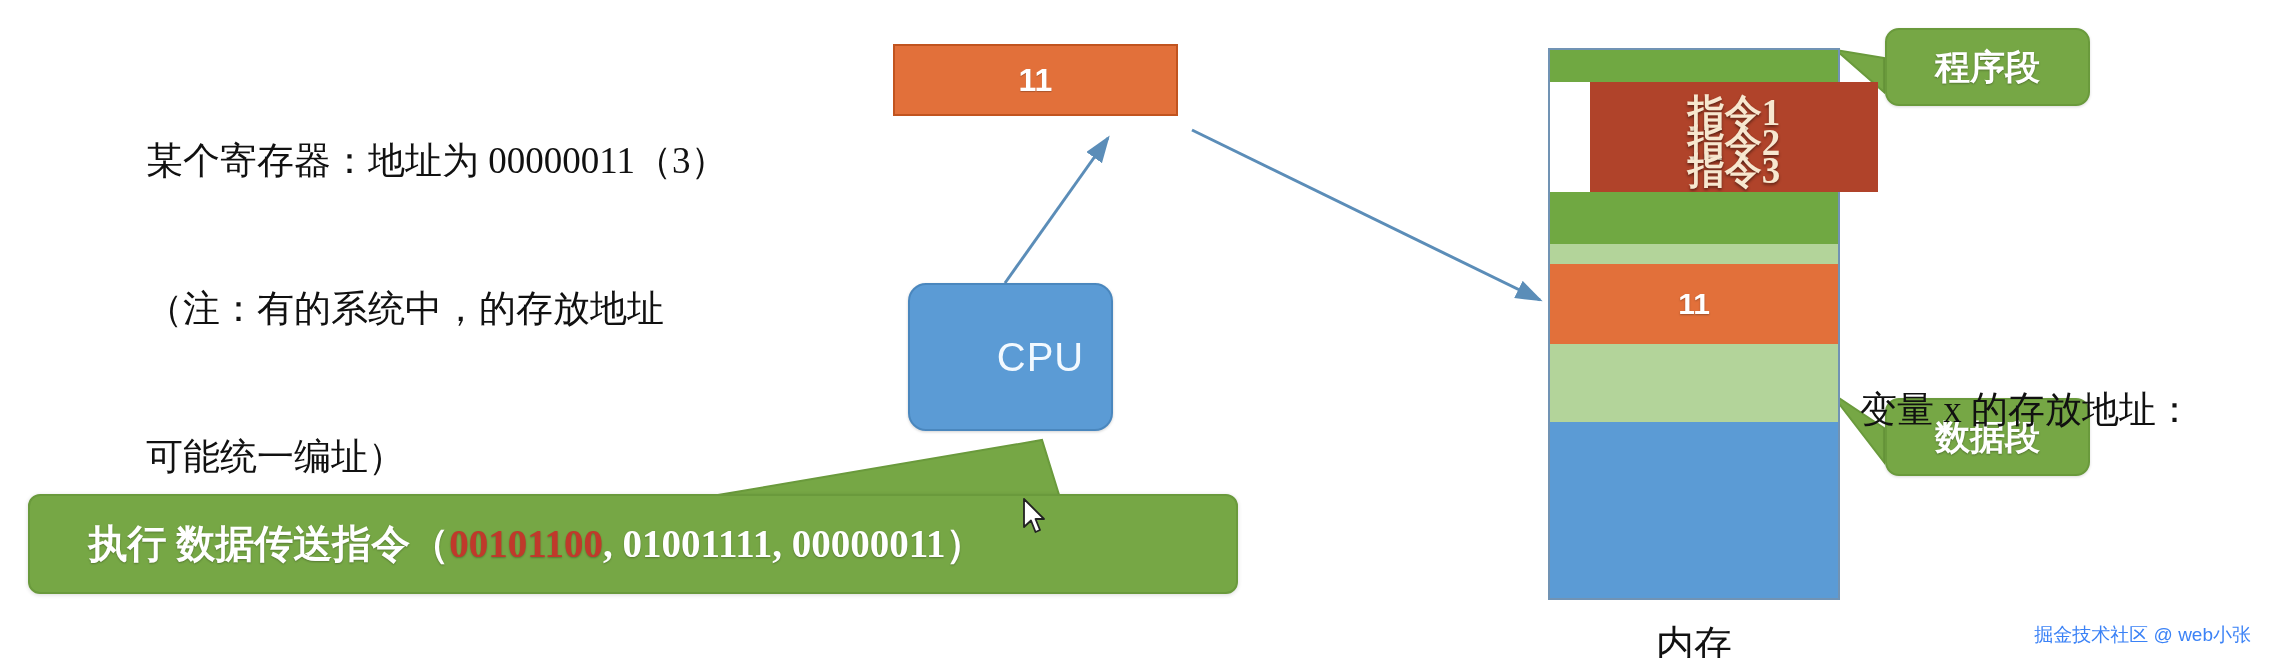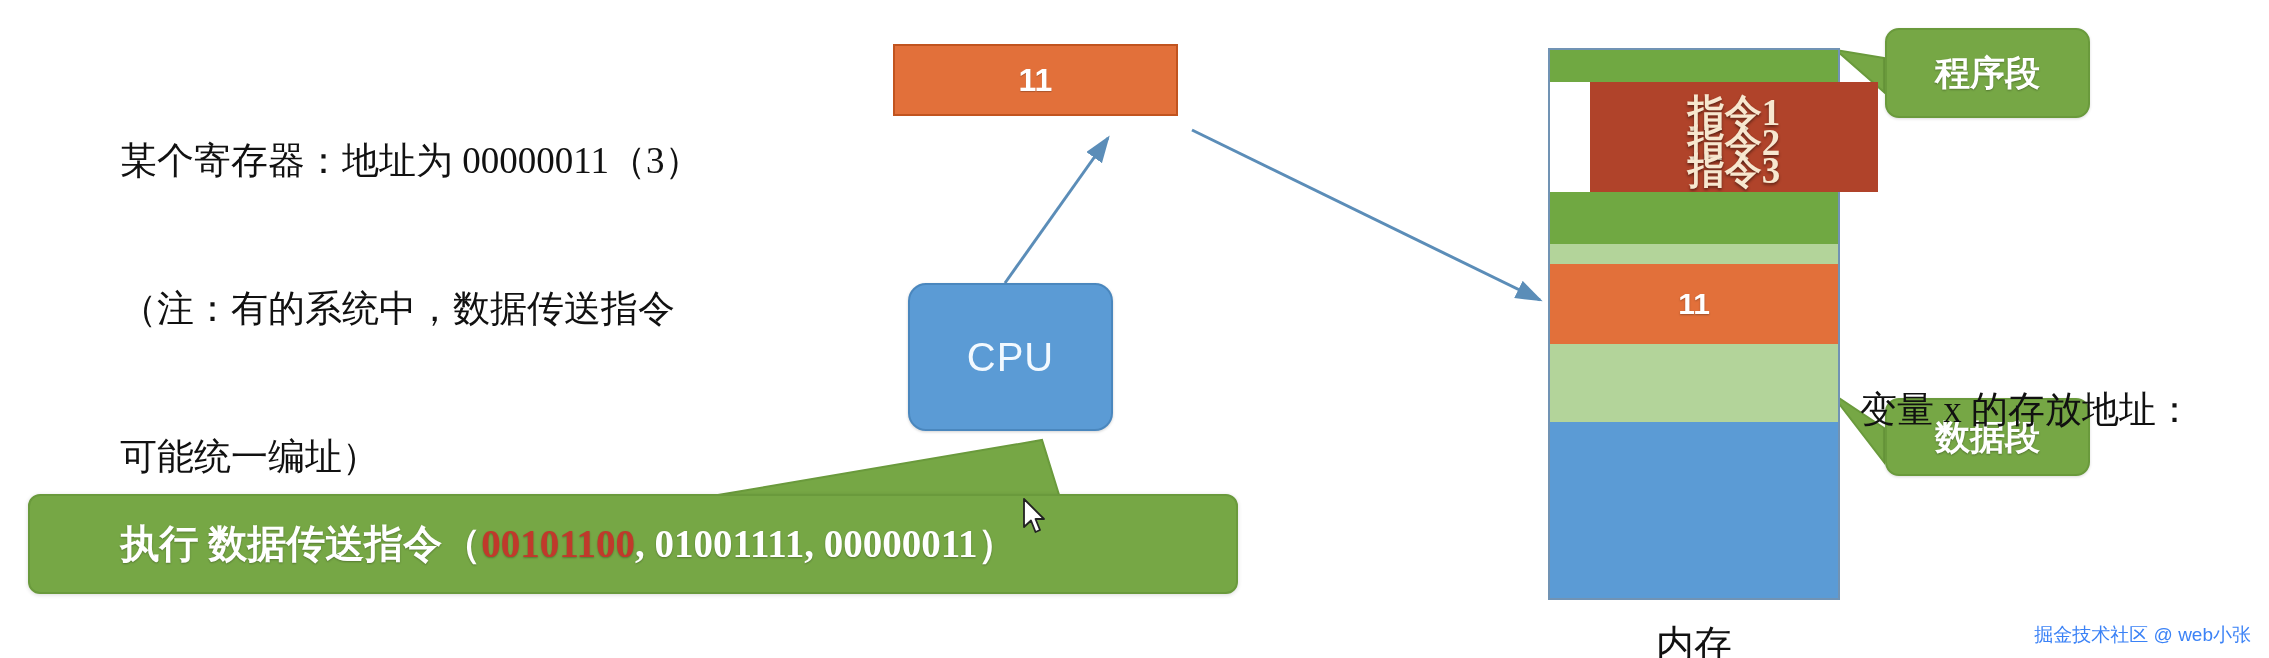--- a/index.html
+++ b/index.html
@@ -18,21 +18,21 @@
   
   #note-text{
     left:120px; top:38px;
     font-family:"Liberation Serif","DejaVu Serif",serif;
     font-size:37px;
     color:#111111;
     line-height:1.33;
     white-space:pre;
     letter-spacing:0px;
   }
-  #note-text .ln{display:block;}
+  #note-text .ln{display:block;margin-left:26px;}
   #note-line2,#note-line3{text-indent:0;}
 
   
   #register-box{
     left:893px; top:44px;
     width:285px; height:72px;
     background:#E2703A;
     border:2px solid #C1541F;
     box-sizing:border-box;
   }
@@ -52,32 +52,32 @@
     border:2px solid #4A87BE;
     border-radius:18px;
     box-sizing:border-box;
     box-shadow:0 1px 3px rgba(0,0,0,.18);
   }
   #cpu-label{
     position:absolute; left:0; top:0; width:100%; height:100%;
     display:flex; align-items:center; justify-content:center;
     color:#F2F9FF; font-size:40px; font-weight:400;
     letter-spacing:1px;
+    padding-left:30px;
   }
 
   
   #instruction-banner{
     left:28px; top:494px;
     width:1210px; height:100px;
     background:#76A745;
     border:2px solid #6A9A3C;
     border-radius:12px;
     box-sizing:border-box;
     display:flex; align-items:center;
-    padding-left:32px;
     box-shadow:0 1px 4px rgba(0,0,0,.15);
   }
   #instruction-text{
     font-family:"Liberation Serif","DejaVu Serif",serif;
     font-size:39px; color:#FFFFFF; font-weight:700;
     white-space:pre;
     text-shadow:0 1px 2px rgba(0,0,0,.28);
   }
   #instruction-text .op{color:#C0392B;}
 
@@ -123,21 +123,21 @@
     border:2px solid #6A9A3C;
     border-radius:14px;
     box-sizing:border-box;
     display:flex; align-items:center; justify-content:center;
     color:#FFFFFF;
     font-family:"Liberation Serif","DejaVu Serif",serif;
     font-size:35px; font-weight:700;
     text-shadow:0 1px 2px rgba(0,0,0,.3);
     box-shadow:0 1px 3px rgba(0,0,0,.15);
   }
-  #callout-program{ left:1885px; top:28px; width:205px; height:90px; }
+  #callout-program{ left:1885px; top:28px; width:205px; height:78px; }
   #callout-data{ left:1885px; top:398px; width:205px; height:78px; }
 
   
   #variable-text{
     left:1860px; top:285px;
     font-family:"Liberation Serif","DejaVu Serif",serif;
     font-size:37px; color:#111111; line-height:1.35;
     white-space:pre;
   }
   #variable-text .ln{display:block;}
@@ -173,21 +173,21 @@
 
     <path d="M1884,58 L1836,50 L1884,92 Z" fill="#76A745" stroke="#6A9A3C" stroke-width="2"></path>
 
     <path d="M1884,428 L1830,392 L1884,462 Z" fill="#76A745" stroke="#6A9A3C" stroke-width="2"></path>
 
     <path d="M700,498 L1042,440 L1060,498 Z" fill="#76A745" stroke="#6A9A3C" stroke-width="2"></path>
   </svg>
 
   <div class="abs" id="note-text">
     <span class="ln">某个寄存器：地址为 00000011（3）</span>
-    <span class="ln" id="note-line2">（注：有的系统中，数据传送指令</span>
+    <span class="ln" id="note-line2">（注：有的系统中，的存放地址</span>
     <span class="ln" id="note-line3">可能统一编址）</span>
   </div>
 
   <div class="abs" id="register-box">
     <div id="register-value">11</div>
   </div>
 
   <div class="abs" id="cpu-box">
     <div id="cpu-label">CPU</div>
   </div>

